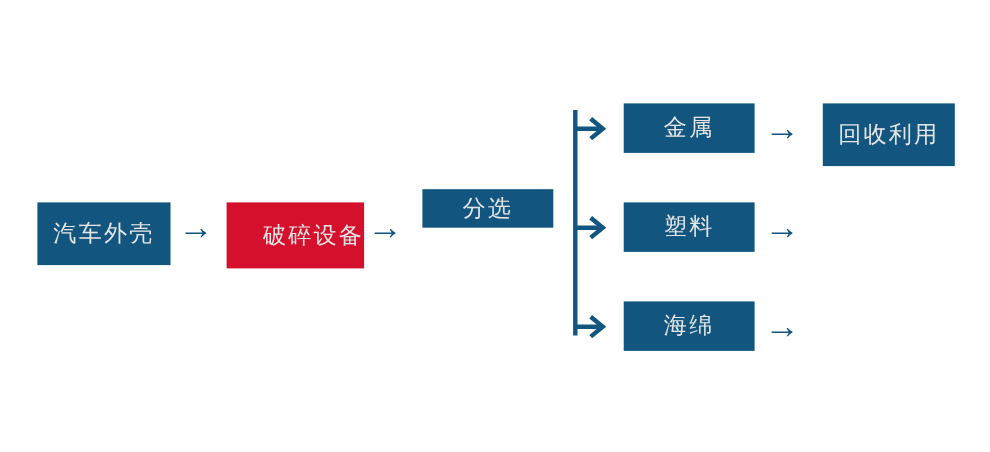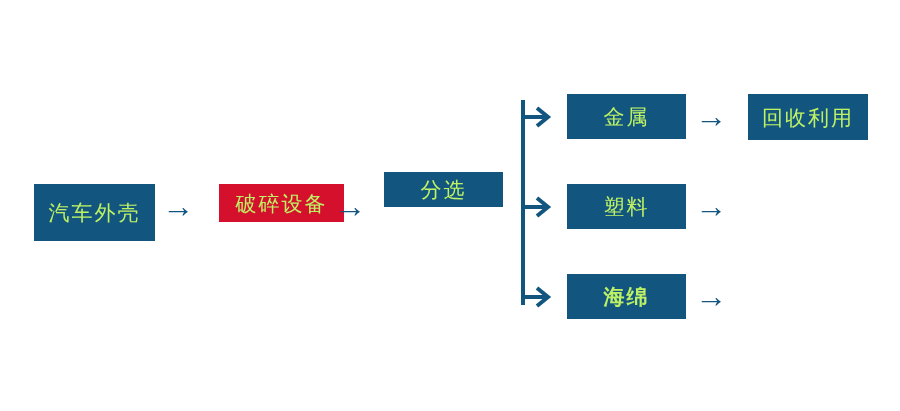--- a/index.html
+++ b/index.html
@@ -10,21 +10,21 @@
     height: 411px;
     background: #ffffff;
     overflow: hidden;
     font-family: "Liberation Sans", sans-serif;
   }
   .node {
     position: absolute;
     display: flex;
     align-items: center;
     justify-content: center;
-    color: #bef264;
+    color: #e5e5e5;
     font-size: 21px;
     letter-spacing: 2px;
     line-height: 1;
     white-space: nowrap;
   }
   .node.blue { background: #125680; }
   .node.red  { background: #D5102D; }
   .arrow-glyph {
     position: absolute;
     width: 44px;
@@ -49,30 +49,30 @@
     position: absolute;
     left: 524px;
     width: 34px;
     height: 26px;
   }
   .branch-arrow svg { display: block; }
 
   
   .n-car      { left: 34px;  top: 184px; width: 121px; height: 57px; }
   .a-1        { left: 156px; top: 186px; }
-  .n-crusher  { left: 219px; top: 184px; width: 125px; height: 38px; }
+  .n-crusher  { left: 206px; top: 184px; width: 125px; height: 60px; justify-content: flex-end; }
   .a-2        { left: 328px; top: 186px; }
   .n-sorting  { left: 384px; top: 172px; width: 119px; height: 35px; }
 
   
   .row1 { top: 94px; }
   .row2 { top: 184px; }
-  .row3 { top: 274px; font-weight: bold; }
+  .row3 { top: 274px; }
   .colA { left: 567px; width: 119px; height: 45px; }
-  .colB { left: 748px; width: 120px; height: 46px; }
+  .colB { left: 748px; width: 120px; height: 57px; }
   .a-r1 { left: 689px; top: 96px; }
   .a-r2 { left: 689px; top: 186px; }
   .a-r3 { left: 689px; top: 276px; }
   .ba-1 { top: 104px; }
   .ba-2 { top: 194px; }
   .ba-3 { top: 284px; }
 </style>
 </head>
 <body>
 

